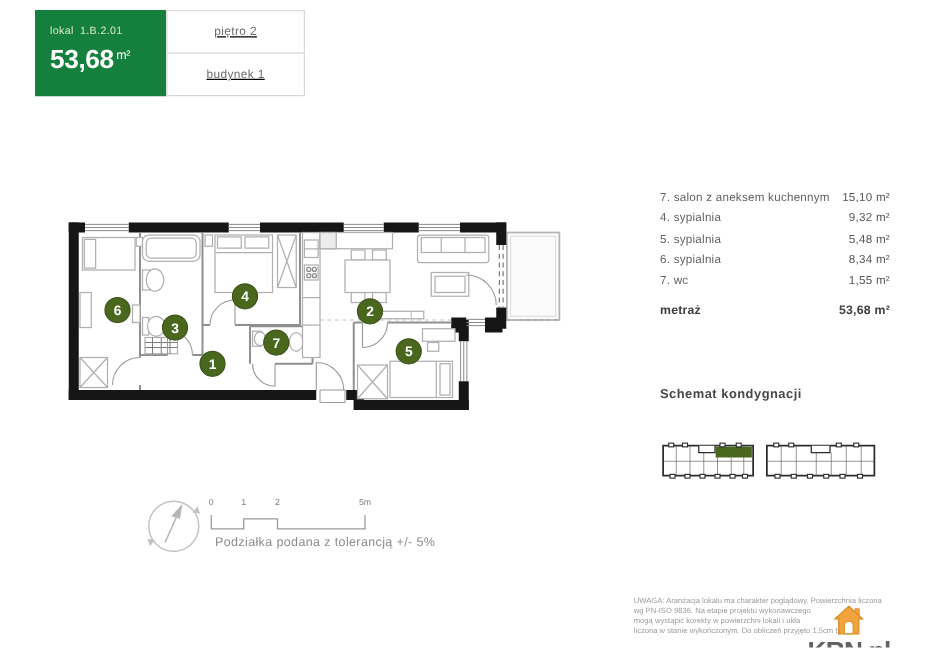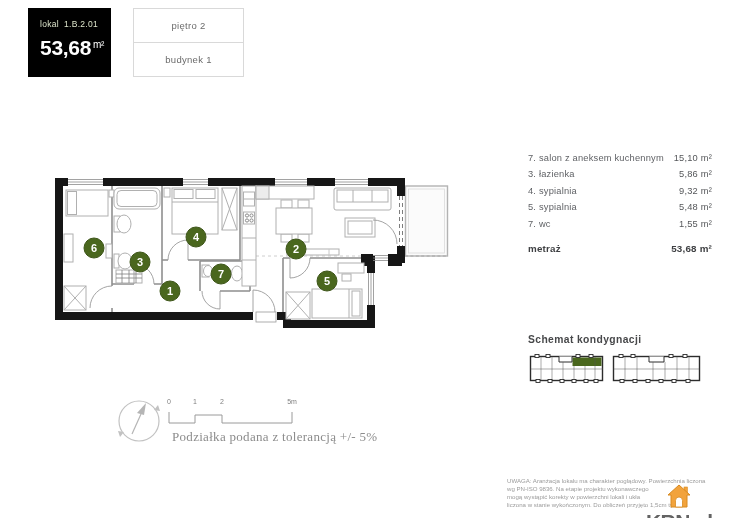--- a/index.html
+++ b/index.html
@@ -3,45 +3,45 @@
 <meta charset="utf-8">
 <style>
   html,body{margin:0;padding:0;}
   body{
     width:740px;height:518px;position:relative;background:#ffffff;
     font-family:"Liberation Sans",sans-serif;overflow:hidden;
     -webkit-font-smoothing:antialiased;
   }
   
   .unit-card{
-    position:absolute;left:28px;top:8px;width:83px;height:69px;
-    background:#000000;color:#fff;box-sizing:border-box;padding:11px 0 0 12px;
+    position:absolute;left:28px;top:8px;width:105px;height:69px;
+    background:#15803d;color:#fff;box-sizing:border-box;padding:11px 0 0 12px;
   }
   .unit-card .line1{font-size:8.5px;color:#dde5cb;letter-spacing:.3px;}
   .unit-card .line1 .uid{margin-left:5px;}
   .unit-card .line2{margin-top:7px;font-weight:bold;font-size:21px;letter-spacing:-.3px;}
   .unit-card .unit{font-size:10px;font-weight:normal;vertical-align:7px;margin-left:2px;}
-  .info-cards{position:absolute;left:133px;top:8px;width:101px;height:69px;}
+  .info-cards{position:absolute;left:133px;top:8px;width:101px;height:69px;text-decoration:underline;}
   .info-cell{
     box-sizing:border-box;width:111px;height:35px;border:1px solid #d9d9d9;background:#fff;
     display:flex;align-items:center;justify-content:center;
     font-size:9.5px;color:#6b6b6b;letter-spacing:.3px;
   }
   .info-cell + .info-cell{margin-top:-1px;}
   
   .legend{position:absolute;left:528px;top:153px;width:184px;}
   .legend-row{display:flex;justify-content:space-between;height:16.4px;
     font-size:9.3px;color:#606266;letter-spacing:.2px;}
   .legend-row .area{color:#55575a;}
   .legend-total{display:flex;justify-content:space-between;margin-top:8px;
     font-size:9.8px;font-weight:bold;color:#3f4043;letter-spacing:.2px;}
   .schemat-title{position:absolute;left:528px;top:310px;font-size:10.3px;
-    font-weight:bold;color:#47484a;letter-spacing:.4px;margin-top:24px;}
+    font-weight:bold;color:#47484a;letter-spacing:.4px;}
   
-  .scale-note{position:absolute;left:172px;top:429px;font-size:13px;color:#8c8c8c;letter-spacing:.3px;font-family:Liberation Serif, serif;}
+  .scale-note{position:absolute;left:172px;top:429px;font-size:10px;color:#8c8c8c;letter-spacing:.3px;}
   .disclaimer{position:absolute;left:507px;top:477px;width:232px;
     font-size:6.1px;line-height:7.9px;color:#9b9b9b;}
   .logo{position:absolute;left:646px;top:483px;display:flex;align-items:center;cursor:pointer;flex-direction:column;}
   .logo-text{font-size:21px;font-weight:bold;color:#636363;letter-spacing:-.6px;line-height:26px;}
   .logo-text .dot{color:#f0a23c;}
   svg{display:block;}
   .abs{position:absolute;}
 </style>
 </head>
 <body>
@@ -236,30 +236,30 @@
     </g>
   </g>
 </svg>
 
 <div class="legend">
   <div class="legend-row">
     <span>7. salon z aneksem kuchennym</span>
     <span class="area">15,10 m²</span>
   </div>
   <div class="legend-row">
-    <span>3. łazienka</span>
-    <span class="area">5,86 m²</span>
-  </div>
-  <div class="legend-row">
     <span>4. sypialnia</span>
     <span class="area">9,32 m²</span>
   </div>
   <div class="legend-row">
     <span>5. sypialnia</span>
     <span class="area">5,48 m²</span>
+  </div>
+  <div class="legend-row">
+    <span>6. sypialnia</span>
+    <span class="area">8,34 m²</span>
   </div>
   <div class="legend-row">
     <span>7. wc</span>
     <span class="area">1,55 m²</span>
   </div>
   <div class="legend-total">
     <span>metraż</span>
     <span>53,68 m²</span>
   </div>
 </div>

